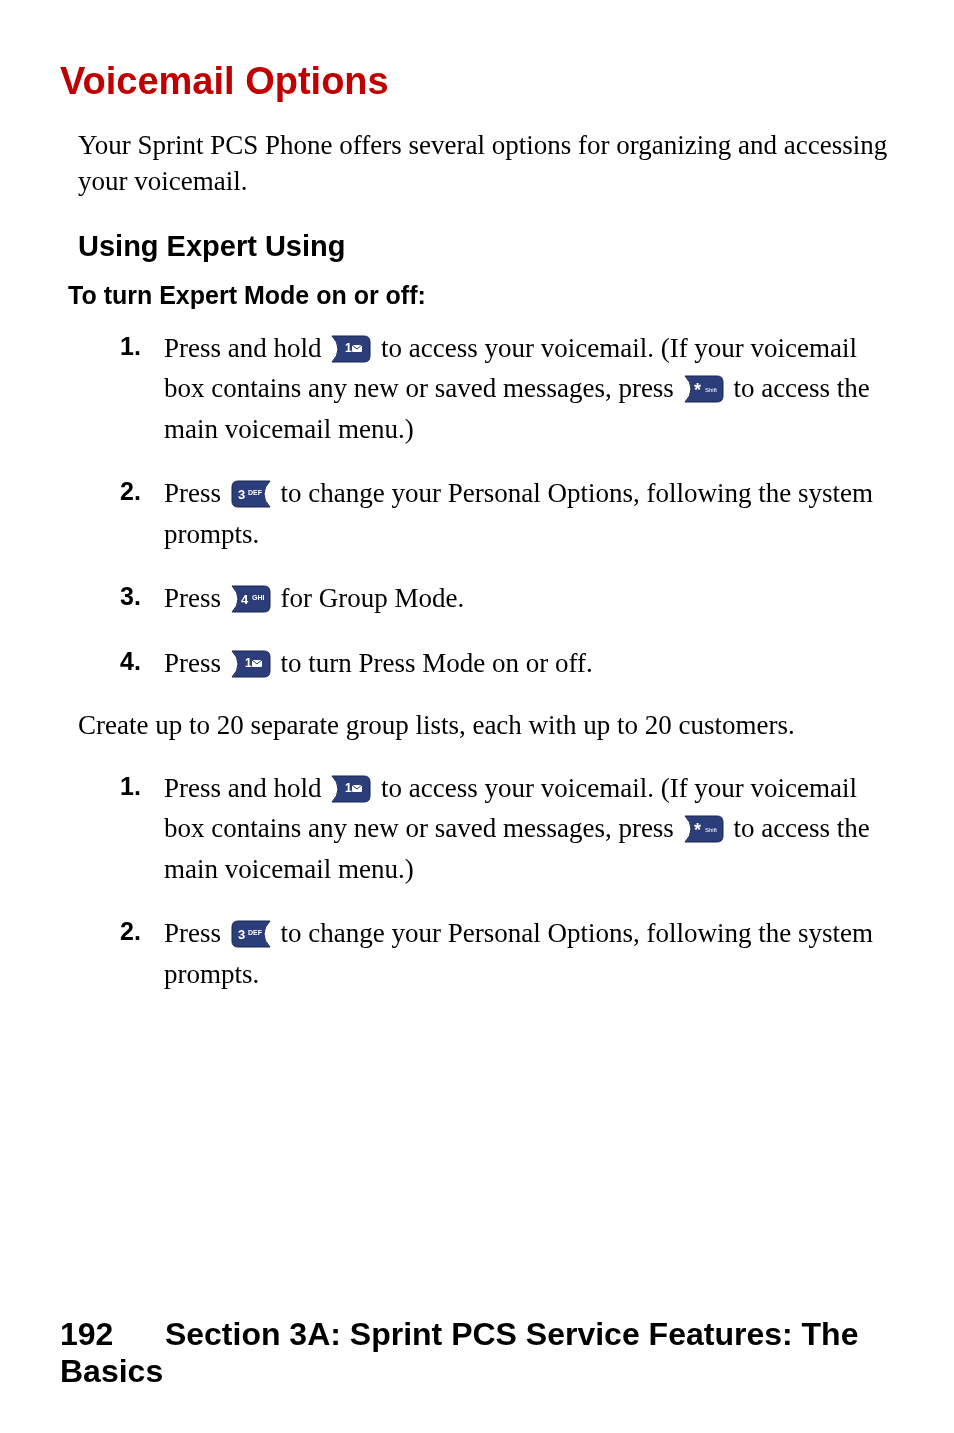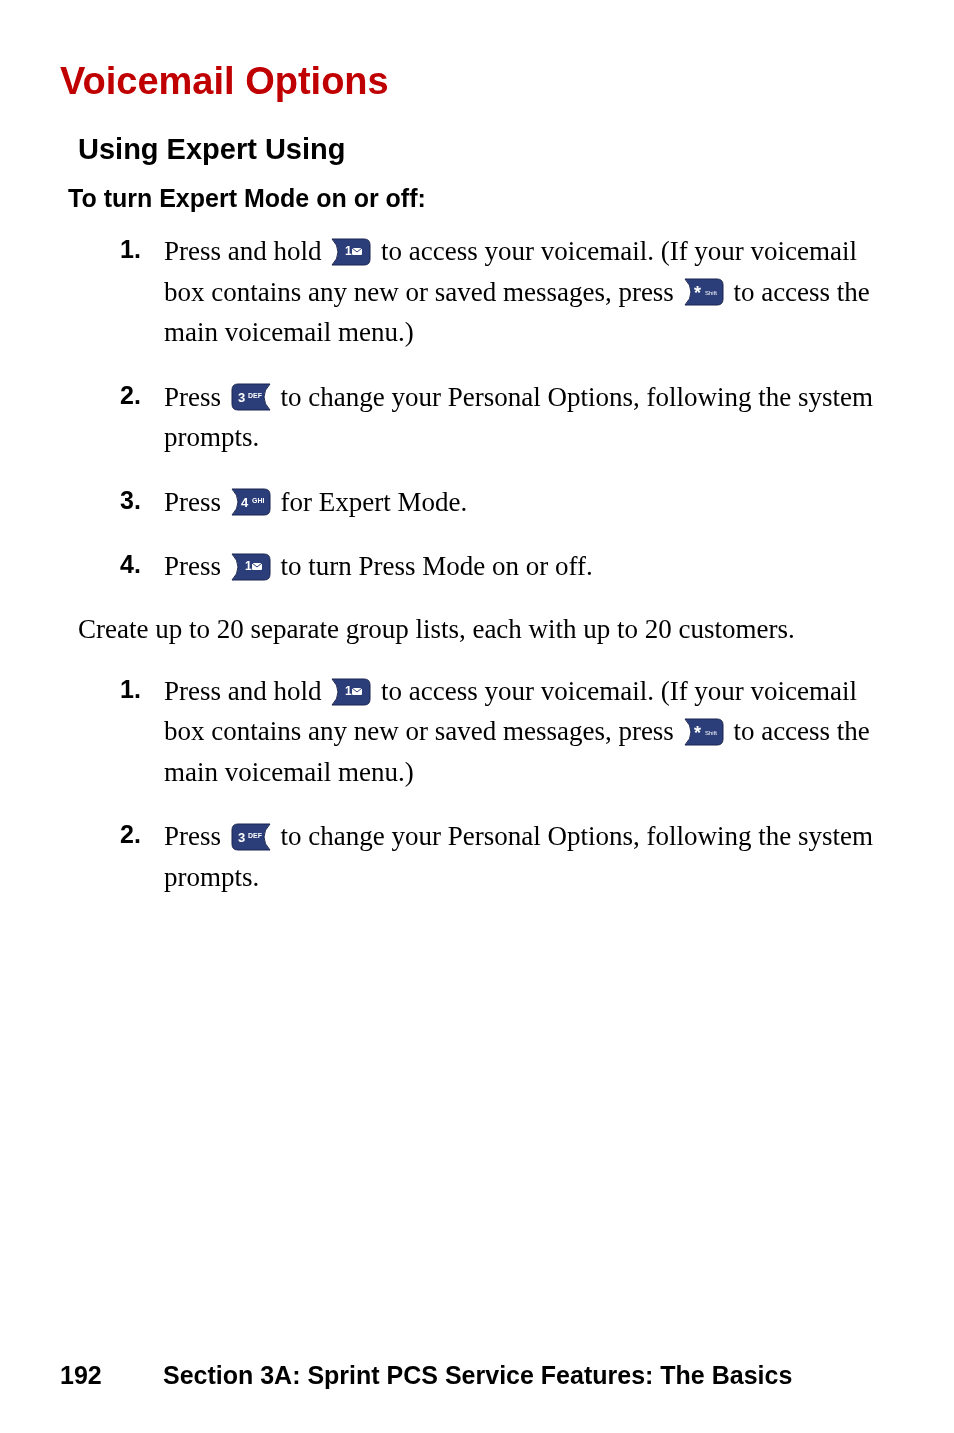--- a/index.html
+++ b/index.html
@@ -73,35 +73,36 @@
   .key-icon svg {
     display: block;
   }
   .footer {
     position: absolute;
     left: 60px;
     right: 60px;
     bottom: 43px;
     font-family: Helvetica, Arial, sans-serif;
     font-weight: 800;
-    font-size: 25px;
+    font-size: 32px;
     color: #000;
   }
   .footer .pg {
     display: inline-block;
     width: 96px;
   }
 </style>
 </head>
 <body>
 
 <div class="page">
 
   <div class="h1">Voicemail Options</div>
 
+  <div class="body-text">Your Sprint PCS Phone offers several options for organizing and accessing your voicemail.</div>
 
   <div class="h2">Using Expert Using</div>
 
 
   <div class="h3">To turn Expert Mode on or off:</div>
 
   <div class="step-list">
 
     <div class="step">
       <span class="num">1.</span>
@@ -141,21 +142,21 @@
     <div class="step">
       <span class="num">3.</span>
       <span>Press </span>
       <span class="key-icon">
         <svg width="42" height="30" viewBox="0 0 42 30">
           <path d="M2 2 L34 2 Q40 2 40 8 L40 22 Q40 28 34 28 L2 28 Q8 22 8 15 Q8 8 2 2 Z" fill="#2b3e7a" stroke="#1a2550"></path>
           <text x="11" y="20" font-family="Arial" font-size="13" font-weight="bold" fill="#fff">4</text>
           <text x="22" y="16" font-family="Arial" font-size="7" font-weight="bold" fill="#fff">GHI</text>
         </svg>
       </span>
-      <span> for Expert Mode.</span>
+      <span> for Group Mode.</span>
     </div>
 
     <div class="step">
       <span class="num">4.</span>
       <span>Press </span>
       <span class="key-icon">
         <svg width="42" height="30" viewBox="0 0 42 30">
           <path d="M2 2 L34 2 Q40 2 40 8 L40 22 Q40 28 34 28 L2 28 Q8 22 8 15 Q8 8 2 2 Z" fill="#2b3e7a" stroke="#1a2550"></path>
           <text x="15" y="18" font-family="Arial" font-size="12" font-weight="bold" fill="#fff">1</text>
           <rect x="22" y="11" width="10" height="7" rx="1" fill="#fff"></rect>

